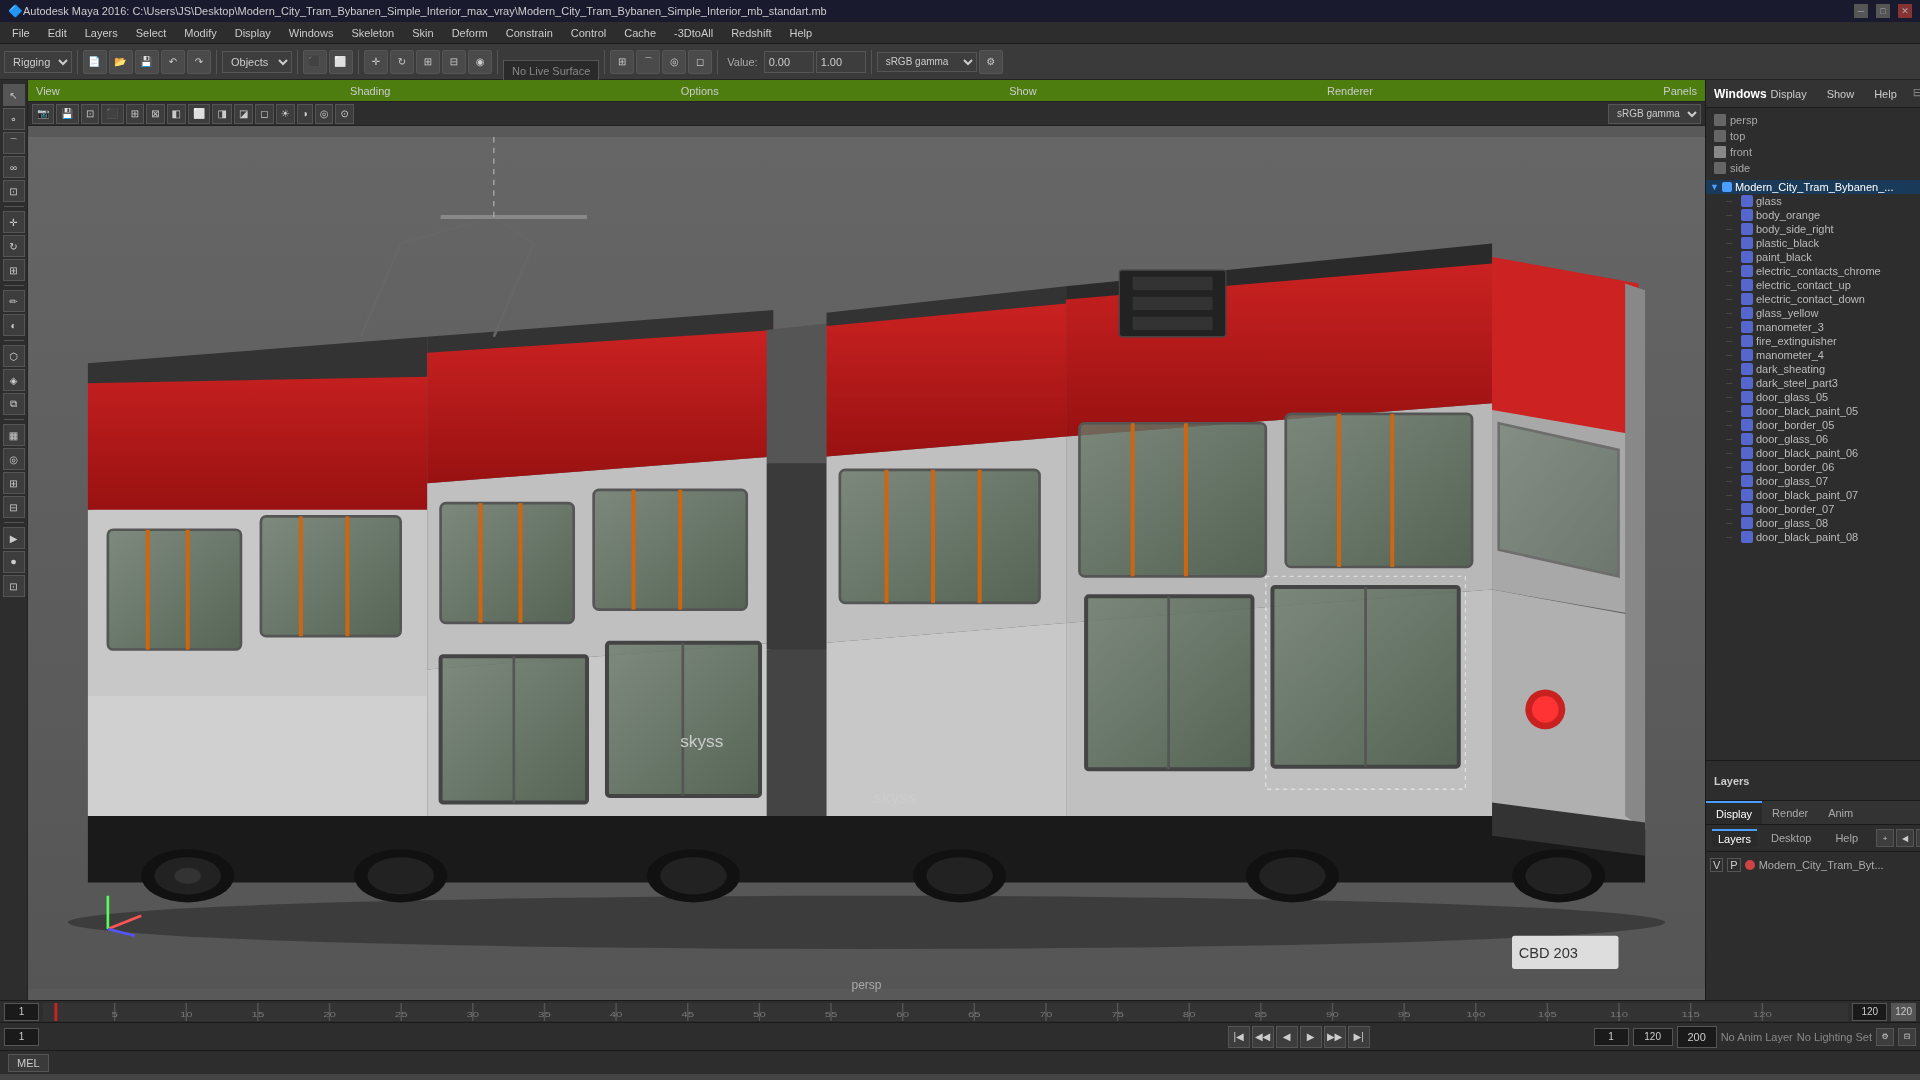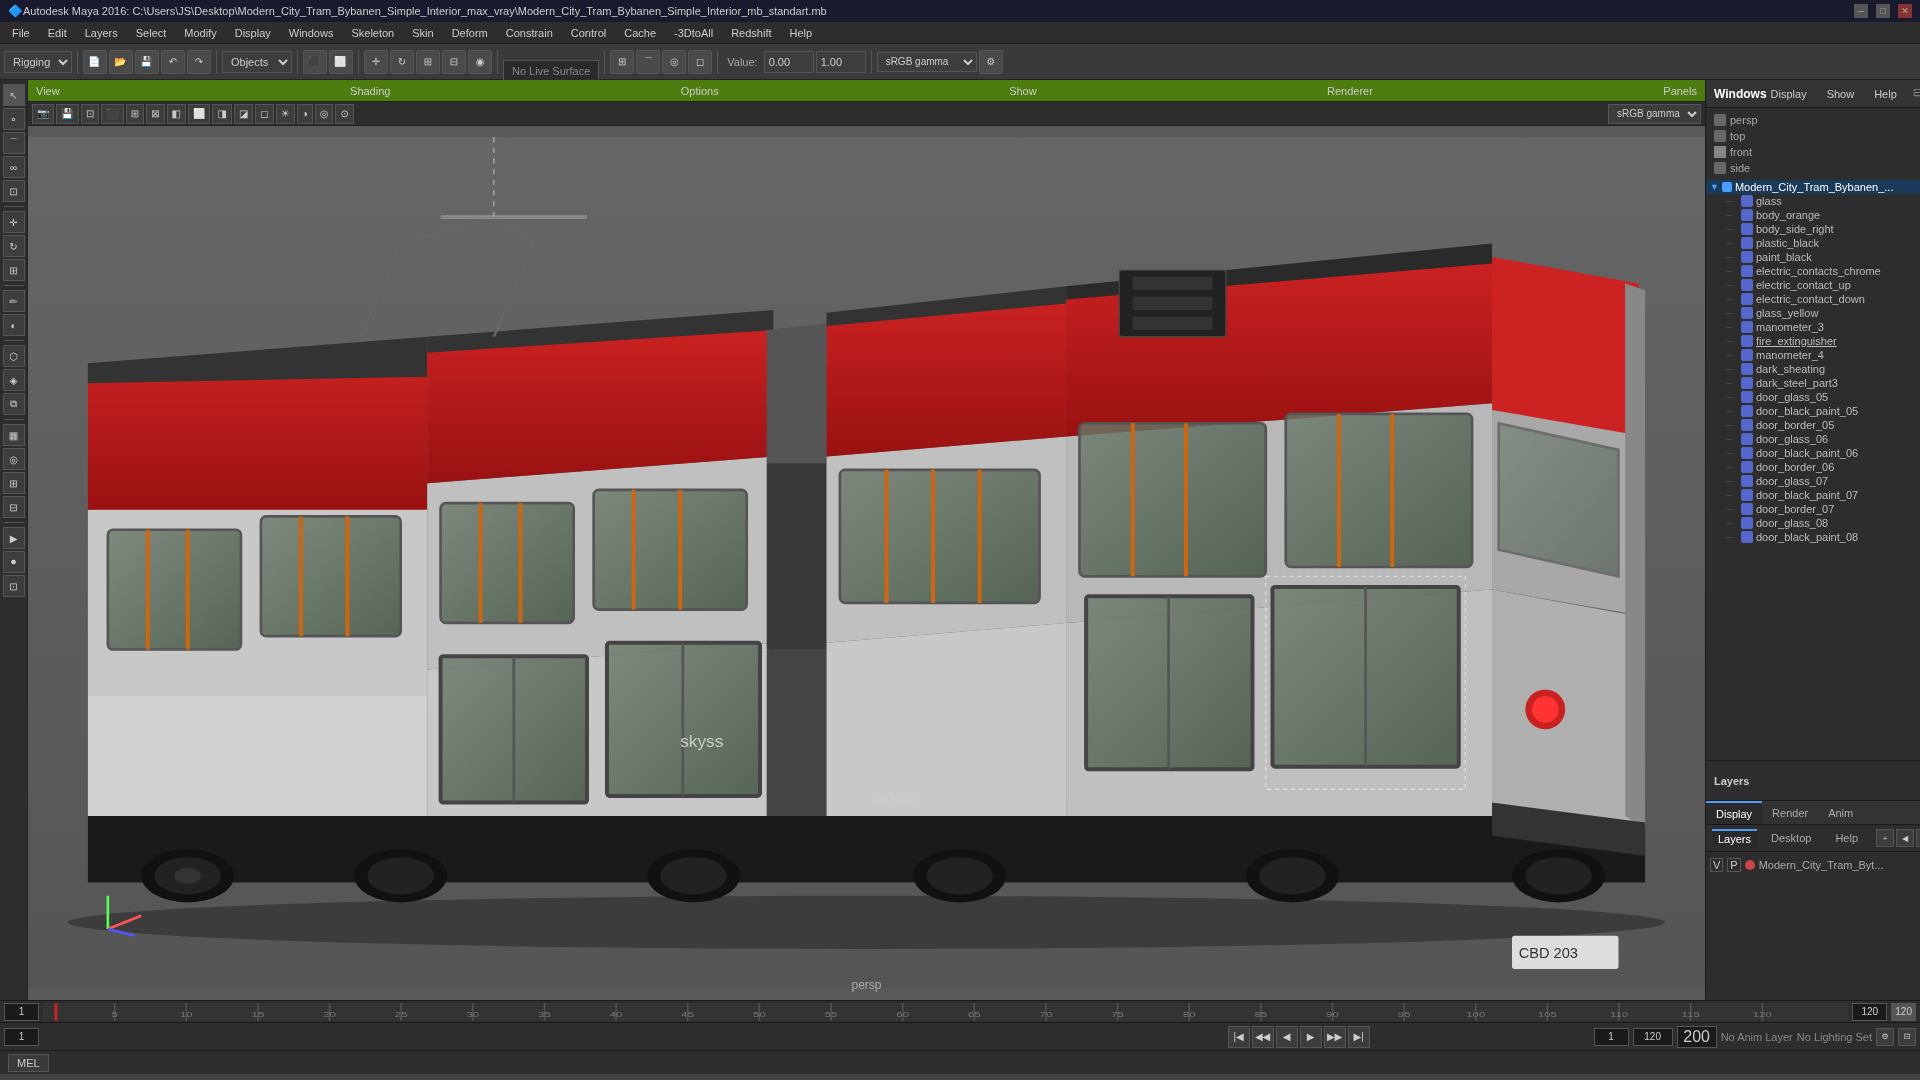--- a/index.html
+++ b/index.html
@@ -528,21 +528,21 @@
       <span style="color:#bbb;font-size:11px;">glass_yellow</span>
     </div>
           <div class="tree-item" style="padding-left: 20px;">
       <span style="width:12px;color:#555;font-size:9px;">─</span>
       <span style="width:12px;height:12px;background:#5566cc;display:inline-block;border-radius:2px;flex-shrink:0;"></span>
       <span style="color:#bbb;font-size:11px;">manometer_3</span>
     </div>
           <div class="tree-item" style="padding-left: 20px;">
       <span style="width:12px;color:#555;font-size:9px;">─</span>
       <span style="width:12px;height:12px;background:#5566cc;display:inline-block;border-radius:2px;flex-shrink:0;"></span>
-      <span style="color:#bbb;font-size:11px;text-decoration:underline;">fire_extinguisher</span>
+      <span style="color:#bbb;font-size:11px;">fire_extinguisher</span>
     </div>
           <div class="tree-item" style="padding-left: 20px;">
       <span style="width:12px;color:#555;font-size:9px;">─</span>
       <span style="width:12px;height:12px;background:#5566cc;display:inline-block;border-radius:2px;flex-shrink:0;"></span>
       <span style="color:#bbb;font-size:11px;">manometer_4</span>
     </div>
           <div class="tree-item" style="padding-left: 20px;">
       <span style="width:12px;color:#555;font-size:9px;">─</span>
       <span style="width:12px;height:12px;background:#5566cc;display:inline-block;border-radius:2px;flex-shrink:0;"></span>
       <span style="color:#bbb;font-size:11px;">dark_sheating</span>
@@ -717,21 +717,21 @@
       <div class="lt-btn" style="width:22px;height:22px;font-size:10px;">◀◀</div>
       <div class="lt-btn" style="width:22px;height:22px;font-size:10px;">◀</div>
       <div class="lt-btn" style="width:22px;height:22px;font-size:10px;">▶</div>
       <div class="lt-btn" style="width:22px;height:22px;font-size:10px;">▶▶</div>
       <div class="lt-btn" style="width:22px;height:22px;font-size:10px;">▶|</div>
     </div>
 
     <div style="display:flex;align-items:center;gap:4px;">
       <input type="text" class="range-input" value="1" style="width: 35px; height: 18px; background: rgb(26, 26, 26); border: 1px solid rgb(85, 85, 85); color: rgb(204, 204, 204); font-size: 10px; text-align: center;">
       <input type="text" class="range-input" value="120" style="width: 40px; height: 18px; background: rgb(26, 26, 26); border: 1px solid rgb(85, 85, 85); color: rgb(204, 204, 204); font-size: 10px; text-align: center;">
-      <input type="text" class="range-input" value="200" style="width: 40px; height: 22px; background: rgb(26, 26, 26); border: 1px solid rgb(85, 85, 85); color: rgb(204, 204, 204); font-size: 16px; text-align: center;">
+      <input type="text" class="range-input" value="200" style="width: 40px; height: 22px; background: rgb(26, 26, 26); border: 1px solid rgb(85, 85, 85); color: rgb(204, 204, 204); font-size: 11px; text-align: center;">
       <span style="color:#888;font-size:11px;white-space:nowrap;">No Anim Layer</span>
       <span style="color:#888;font-size:11px;white-space:nowrap;">No Lighting Set</span>
       <div class="lt-btn" style="width:18px;height:18px;font-size:8px;">⚙</div>
       <div class="lt-btn" style="width:18px;height:18px;font-size:8px;">⊟</div>
     </div>
   </div>
 </div>
 
 <div id="status-bar">
   <div id="mel-indicator">MEL</div>

